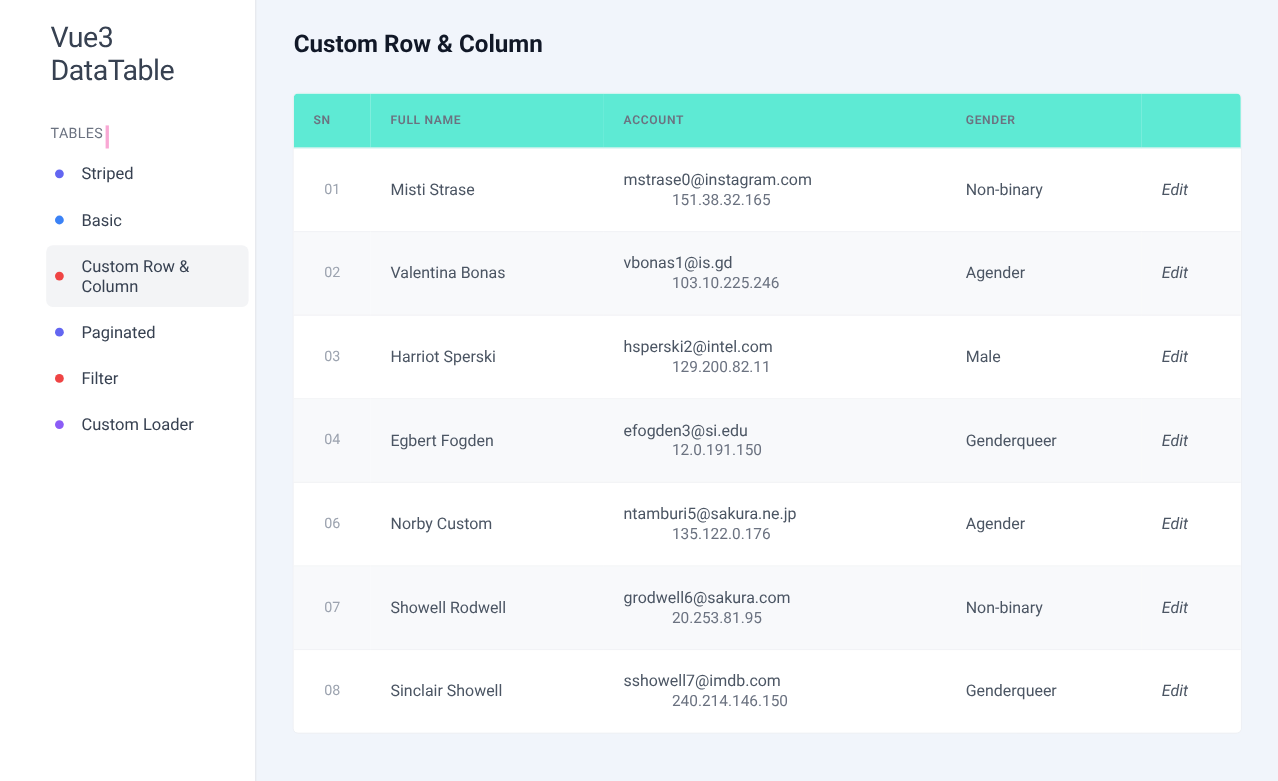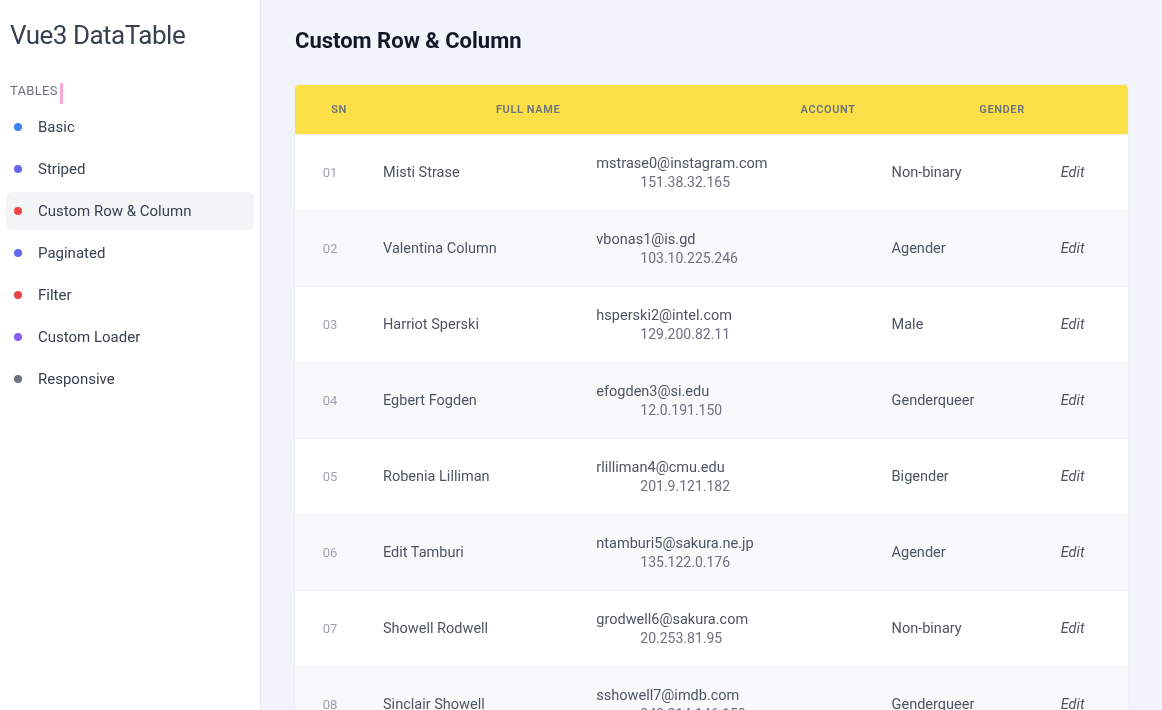--- a/index.html
+++ b/index.html
@@ -6,23 +6,24 @@
   body {
     font-family: -apple-system, BlinkMacSystemFont, "Segoe UI", Roboto, Helvetica, Arial, sans-serif;
     color: #374151;
     background: #fff;
     width: 1162px;
     height: 710px;
     display: flex;
     overflow: hidden;
   }
   .sidebar {
-    width: 260px;
+    width: 196px;
     background: #fff;
     padding: 20px 6px 20px 6px;
+    margin-left: 36px;
   }
   .brand {
     font-size: 26px;
     color: #374151;
     font-weight: 400;
     padding: 0 8px 30px 4px;
     letter-spacing: -0.5px;
   }
   .section-label {
     font-size: 13px;
@@ -70,26 +71,26 @@
     margin-bottom: 32px;
   }
   .table-wrap {
     background: #fff;
     border-radius: 4px;
     overflow: hidden;
     box-shadow: 0 0 0 1px #eef0f4;
   }
   table { width: 100%; border-collapse: collapse; }
   thead th {
-    background: #fde047;
+    background: #5eead4;
     font-size: 11px;
     letter-spacing: 0.6px;
     color: #6b7280;
     font-weight: 600;
-    text-align: right;
+    text-align: left;
     padding: 18px 18px;
   }
   tbody tr:nth-child(even) { background: #f8f9fb; }
   tbody tr:nth-child(odd)  { background: #fff; }
   tbody td {
     padding: 20px 18px;
     font-size: 14.5px;
     color: #4b5563;
     vertical-align: middle;
     border-top: 1px solid #f2f3f6;
@@ -100,46 +101,42 @@
   .edit-link { color: #4b5563; cursor: pointer; font-size: 14.5px; font-style: italic; }
 </style>
 </head>
 <body>
 
 <aside class="sidebar">
   <div class="brand">Vue3 DataTable</div>
   <div class="section-label">TABLES</div>
   <ul class="nav-list" id="nav-list">
       <li class="nav-item">
+        <span class="dot indigo"></span>
+        <span>Striped</span>
+      </li>
+      <li class="nav-item">
         <span class="dot blue"></span>
         <span>Basic</span>
-      </li>
-      <li class="nav-item">
-        <span class="dot indigo"></span>
-        <span>Striped</span>
       </li>
       <li class="nav-item active">
         <span class="dot red"></span>
         <span>Custom Row &amp; Column</span>
       </li>
       <li class="nav-item">
         <span class="dot indigo"></span>
         <span>Paginated</span>
       </li>
       <li class="nav-item">
         <span class="dot red"></span>
         <span>Filter</span>
       </li>
       <li class="nav-item">
         <span class="dot violet"></span>
         <span>Custom Loader</span>
-      </li>
-      <li class="nav-item">
-        <span class="dot gray"></span>
-        <span>Responsive</span>
       </li>
     </ul>
 </aside>
 
 <main class="main">
   <h1 class="page-title">Custom Row &amp; Column</h1>
   <div class="table-wrap">
     <table>
       <thead>
         <tr id="thead-row">
@@ -156,21 +153,21 @@
             <td>Misti Strase</td>
             <td>
               <div class="acct-email">mstrase0@instagram.com</div>
               <div class="acct-ip">151.38.32.165</div>
             </td>
             <td>Non-binary</td>
             <td><span class="edit-link">Edit</span></td>
           </tr>
           <tr>
             <td class="sn">02</td>
-            <td>Valentina Column</td>
+            <td>Valentina Bonas</td>
             <td>
               <div class="acct-email">vbonas1@is.gd</div>
               <div class="acct-ip">103.10.225.246</div>
             </td>
             <td>Agender</td>
             <td><span class="edit-link">Edit</span></td>
           </tr>
           <tr>
             <td class="sn">03</td>
             <td>Harriot Sperski</td>
@@ -185,32 +182,22 @@
             <td class="sn">04</td>
             <td>Egbert Fogden</td>
             <td>
               <div class="acct-email">efogden3@si.edu</div>
               <div class="acct-ip">12.0.191.150</div>
             </td>
             <td>Genderqueer</td>
             <td><span class="edit-link">Edit</span></td>
           </tr>
           <tr>
-            <td class="sn">05</td>
-            <td>Robenia Lilliman</td>
-            <td>
-              <div class="acct-email">rlilliman4@cmu.edu</div>
-              <div class="acct-ip">201.9.121.182</div>
-            </td>
-            <td>Bigender</td>
-            <td><span class="edit-link">Edit</span></td>
-          </tr>
-          <tr>
             <td class="sn">06</td>
-            <td>Edit Tamburi</td>
+            <td>Norby Custom</td>
             <td>
               <div class="acct-email">ntamburi5@sakura.ne.jp</div>
               <div class="acct-ip">135.122.0.176</div>
             </td>
             <td>Agender</td>
             <td><span class="edit-link">Edit</span></td>
           </tr>
           <tr>
             <td class="sn">07</td>
             <td>Showell Rodwell</td>

